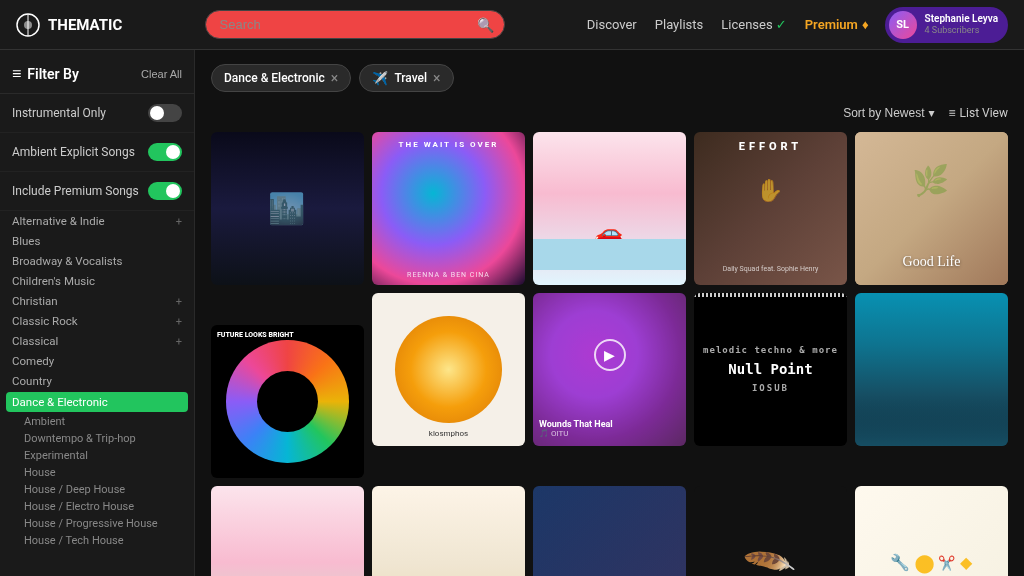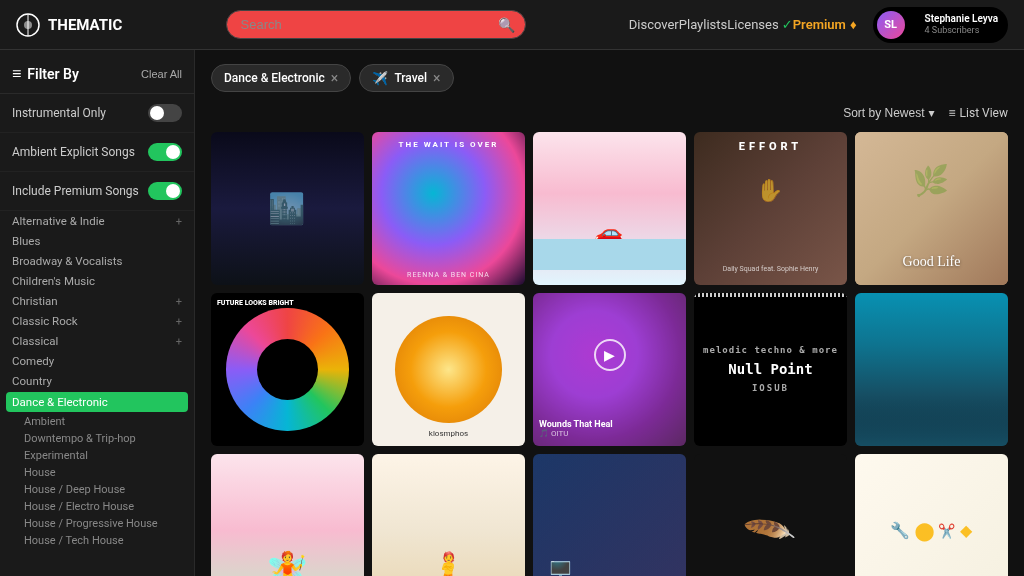--- a/index.html
+++ b/index.html
@@ -49,38 +49,39 @@
       position: absolute;
       right: 10px;
       top: 50%;
       transform: translateY(-50%);
       color: #888;
       font-size: 14px;
     }
     .nav-links {
       display: flex;
       align-items: center;
+      gap: 18px;
       font-size: 13px;
       color: #ccc;
     }
     .nav-links span { cursor: pointer; }
     .premium-badge {
       color: #f5a623;
       display: flex;
       align-items: center;
       gap: 4px;
       font-size: 13px;
       font-weight: 600;
     }
     .check-green { color: #22c55e; }
     .user-profile {
       display: flex;
       align-items: center;
-      gap: 20px;
-      background: #000000;
+      gap: 8px;
+      background: #4c1d95;
       border-radius: 20px;
       padding: 4px 10px 4px 4px;
       cursor: pointer;
     }
     .avatar {
       width: 28px;
       height: 28px;
       border-radius: 50%;
       background: linear-gradient(135deg, #8b5cf6, #ec4899);
       display: flex;
@@ -498,21 +499,21 @@
         <div style="position:absolute;inset:0;background:linear-gradient(135deg,#d4b896,#c4a882,#a0785a);"></div>
         <div style="position:absolute;bottom:15px;left:0;right:0;text-align:center;font-family:cursive;font-size:14px;color:#fff;text-shadow:0 1px 3px rgba(0,0,0,0.5);">Good Life</div>
         <div style="position:absolute;top:20%;left:10%;right:10%;bottom:30%;opacity:0.4;">
           <div style="font-size:30px;text-align:center;">🌿</div>
         </div>
         <div class="overlay">
           <div class="play-btn">▶</div>
         </div>
       </div>
 
-      <div class="grid-item" style="background:#000;">
+      <div class="grid-item" style="background:#000;margin-top:32px;">
         <div style="position:absolute;inset:0;background:conic-gradient(from 0deg,#ef4444,#f97316,#eab308,#22c55e,#06b6d4,#3b82f6,#8b5cf6,#ec4899,#ef4444);border-radius:50%;width:80%;height:80%;top:10%;left:10%;"></div>
         <div style="position:absolute;inset:0;display:flex;align-items:center;justify-content:center;">
           <div style="width:40%;height:40%;border-radius:50%;background:#000;"></div>
         </div>
         <div style="position:absolute;top:6px;left:6px;right:6px;font-size:7px;font-weight:800;color:#fff;line-height:1.2;">FUTURE LOOKS BRIGHT</div>
         <div class="overlay">
           <div class="play-btn">▶</div>
         </div>
       </div>
 

